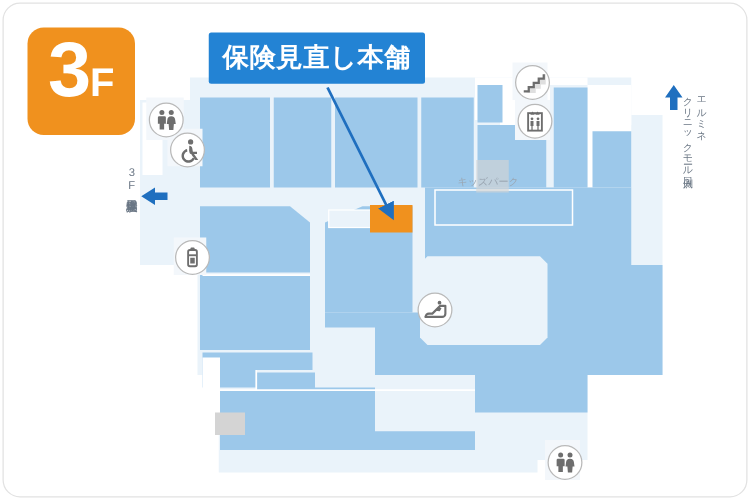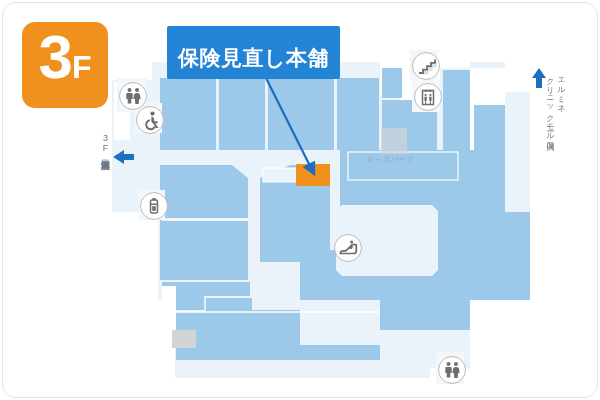--- a/index.html
+++ b/index.html
@@ -37,21 +37,21 @@
   .floor-badge .num{
     font-size:62px;font-weight:bold;letter-spacing:-2px;
     padding-top:4px;
   }
   .floor-badge .suffix{
     font-size:32px;font-weight:bold;margin-left:1px;
   }
   
   .callout{
     position:absolute;left:167px;top:26px;
-    padding:18px 11px 7px 11px;
+    padding:6px 11px 7px 11px;
     color:#ffffff;
     font-size:21px;font-weight:bold;
     letter-spacing:0.5px;
     white-space:nowrap;
     border-radius:2px;
     z-index:40;
   }
   
   #map-svg{
     position:absolute;left:0;top:0;
@@ -199,21 +199,21 @@
       <span class="suffix">F</span>
   </div>
 
   <div class="callout" style="background:#2383D4;">保険見直し本舗</div>
 
   <div class="vtext" style="left:100px;top:133px;">3F立体駐車場側入口</div>
 
   <div class="vtext small" style="left:556px;top:72px;">エルミネ</div>
   <div class="vtext small" style="left:545px;top:72px;">クリニックモール側入口</div>
 
-  <div class="kidslabel" style="left:366px;top:140px;margin-top:14px;">キッズパーク</div>
+  <div class="kidslabel" style="left:366px;top:140px;">キッズパーク</div>
 
   <div class="iconplate" style="left:117px;top:78px;width:30px;height:34px;"></div>
   <div class="iconplate" style="left:134px;top:103px;width:28px;height:30px;"></div>
   <div class="iconplate" style="left:139px;top:190px;width:26px;height:30px;"></div>
   <div class="iconplate" style="left:410px;top:50px;width:28px;height:30px;"></div>
   <div class="iconplate" style="left:412px;top:80px;width:28px;height:32px;"></div>
   <div class="iconplate" style="left:436px;top:352px;width:28px;height:32px;"></div>
 
   <div class="mapicon" style="left:119px;top:82px;">
     <div class="chip"></div>

